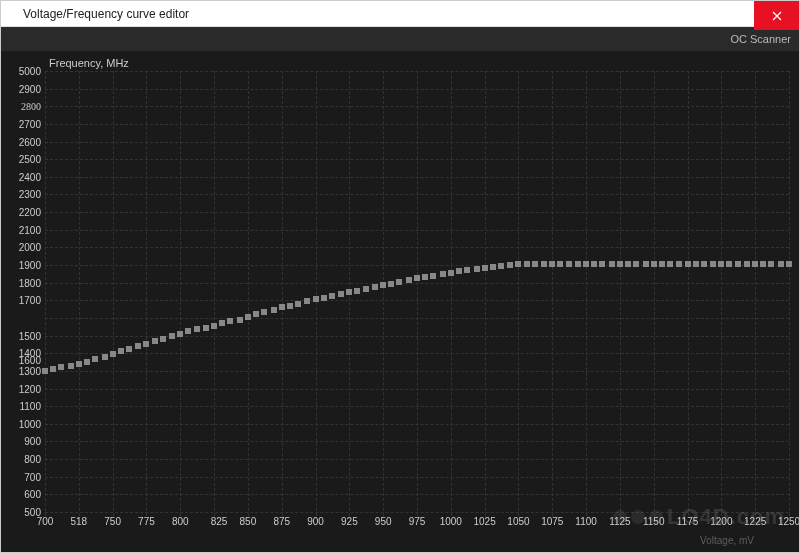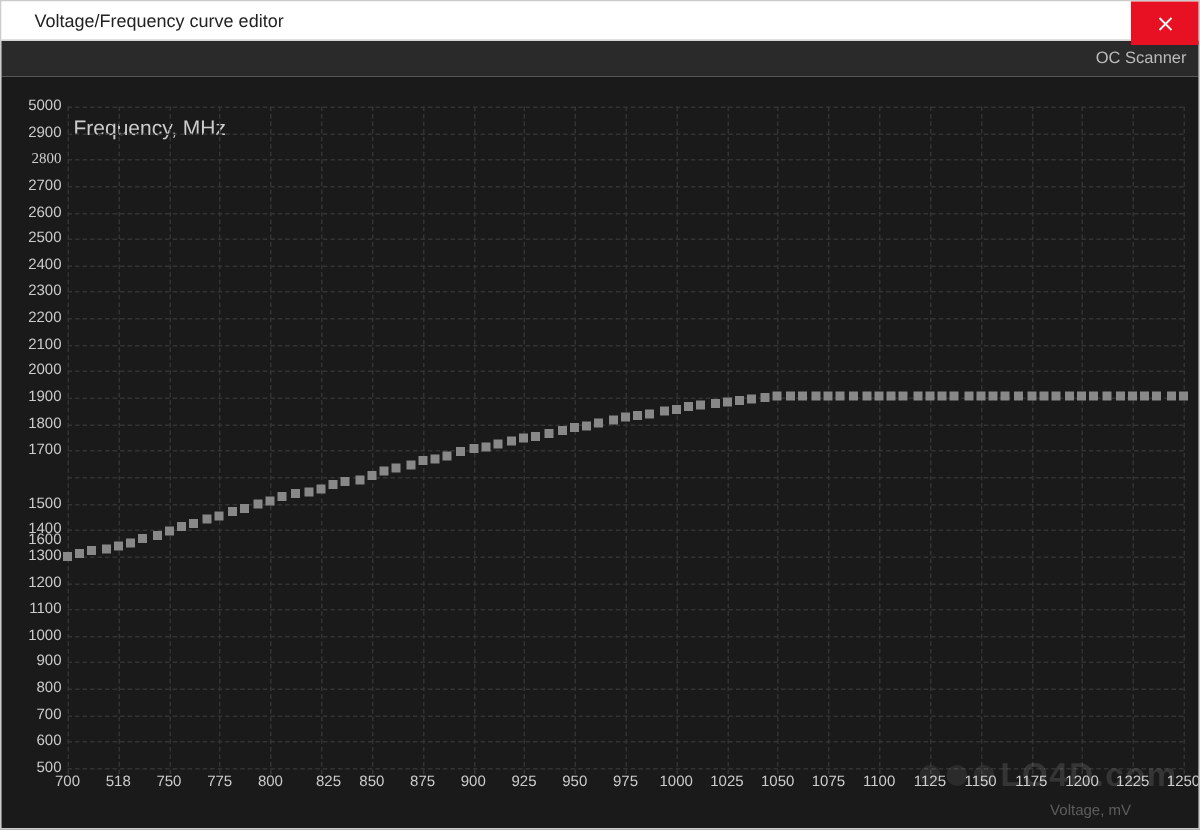--- a/index.html
+++ b/index.html
@@ -64,22 +64,21 @@
       flex: 1;
       background: #1a1a1a;
       position: relative;
       overflow: hidden;
     }
     .y-label {
       position: absolute;
       left: 48px;
       top: 6px;
       color: #ccc;
-      font-size: 14px;
-      margin-top: 20px;
+      font-size: 11px;
     }
     .x-label {
       position: absolute;
       right: 45px;
       bottom: 6px;
       color: #888;
       font-size: 10px;
       opacity: 0.6;
     }
     .y-axis {

